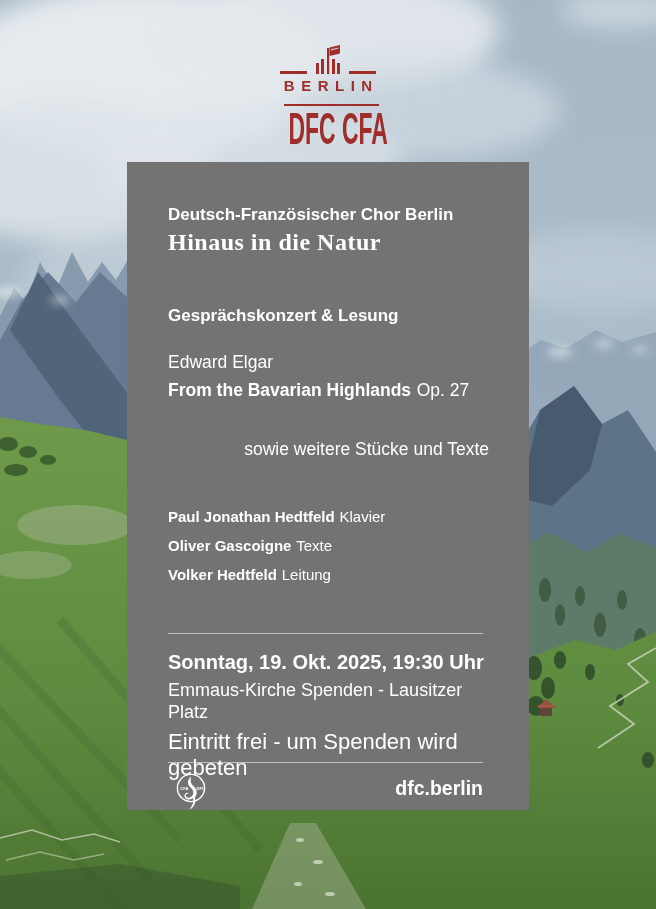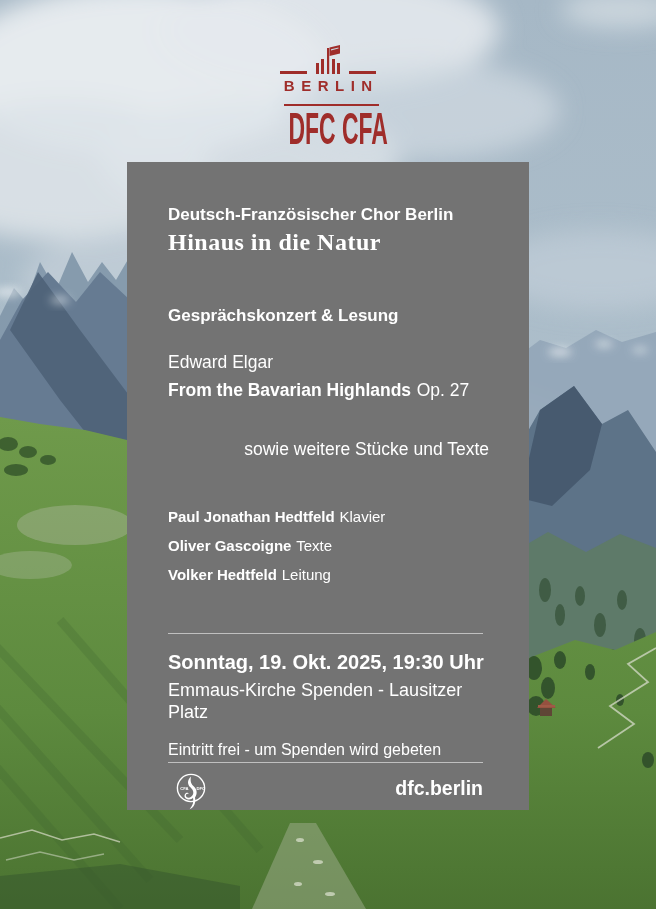--- a/index.html
+++ b/index.html
@@ -42,21 +42,21 @@
   .performer { font-size:15px; line-height:1.2; }
   .performer .name { font-weight:bold; }
   .performer .role { font-weight:normal; margin-left:0.32em; }
 
   .rule { position:absolute; left:41px; right:46px; height:1px;
           background:rgba(255,255,255,0.55); }
   .rule1 { top:471px; } .rule2 { top:600px; }
 
   .datetime { top:488px; font-weight:bold; font-size:20px; line-height:1.2; }
   .venue    { top:518px; font-size:18px; line-height:1.2; }
-  .admission{ top:567px; font-size:16px; line-height:1.2;margin-top:11px; }
+  .admission{ top:567px; font-size:22px; line-height:1.2; }
 
   .badge { position:absolute; left:46px; top:610px; }
   .website { position:absolute; right:46px; top:615px; font-weight:bold;
              font-size:19.5px; line-height:1.2; color:#ffffff; text-decoration:none; }
 </style>
 </head>
 <body>
 
 <div class="poster">
 

